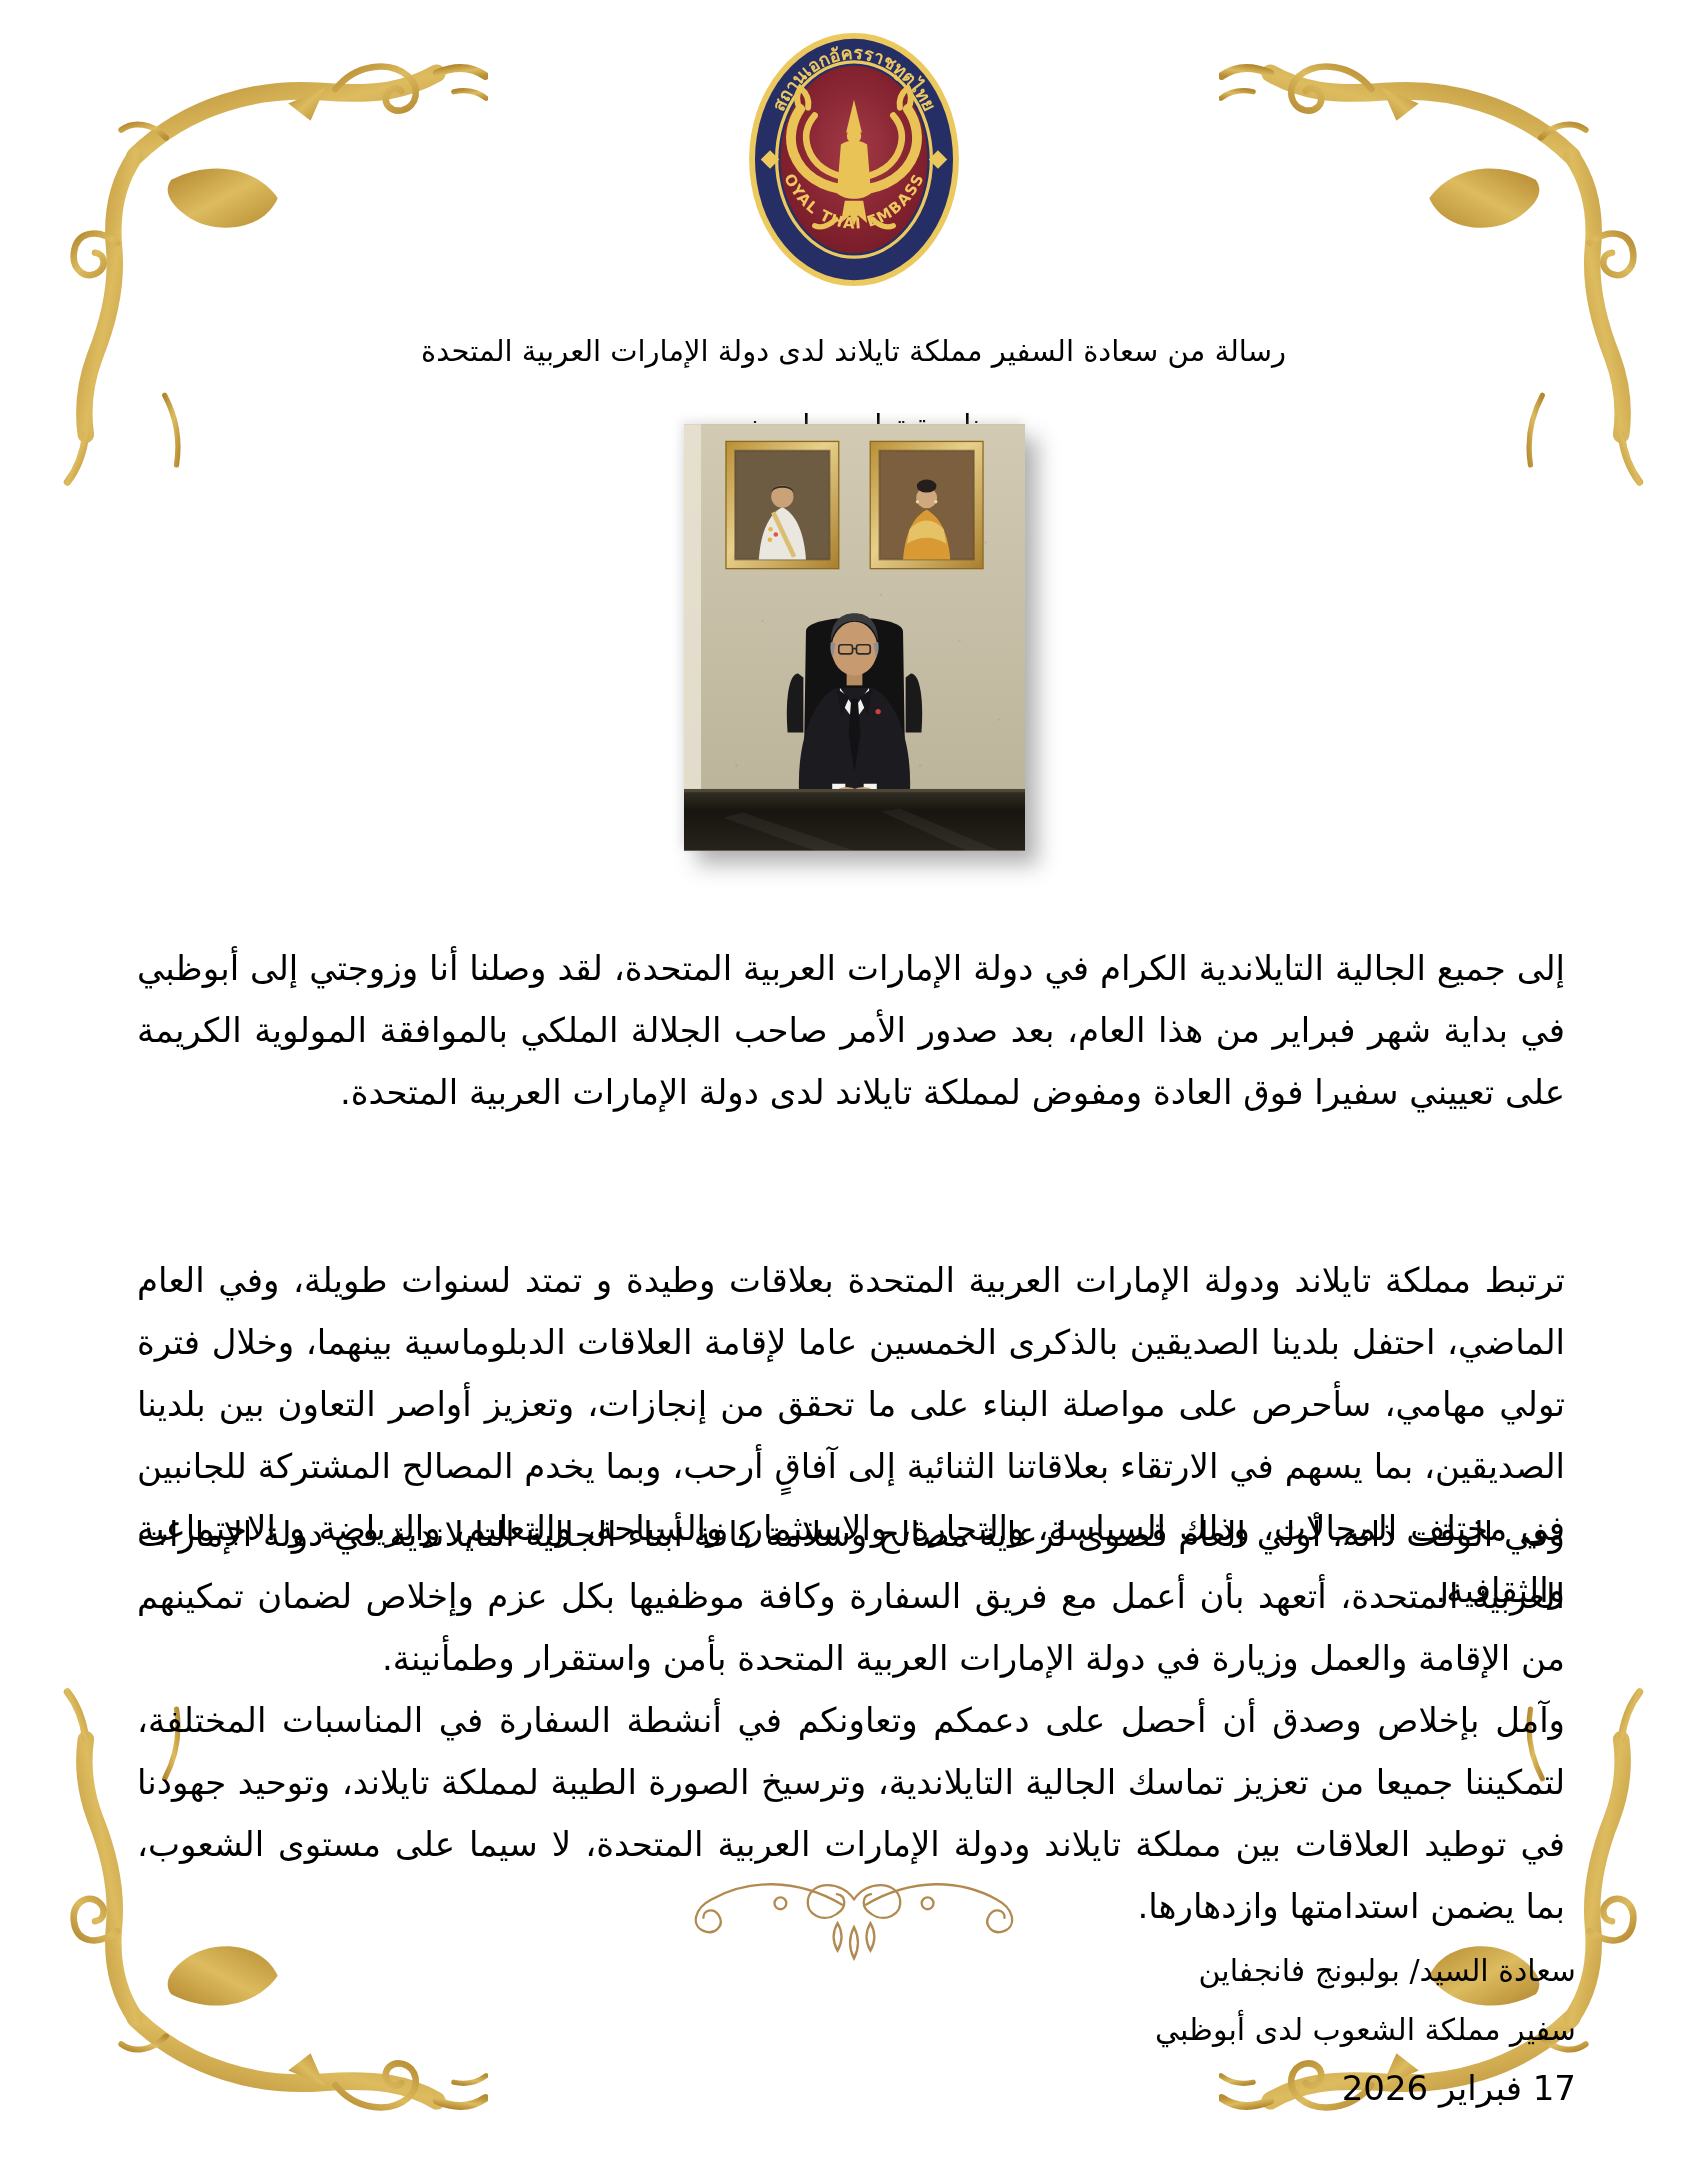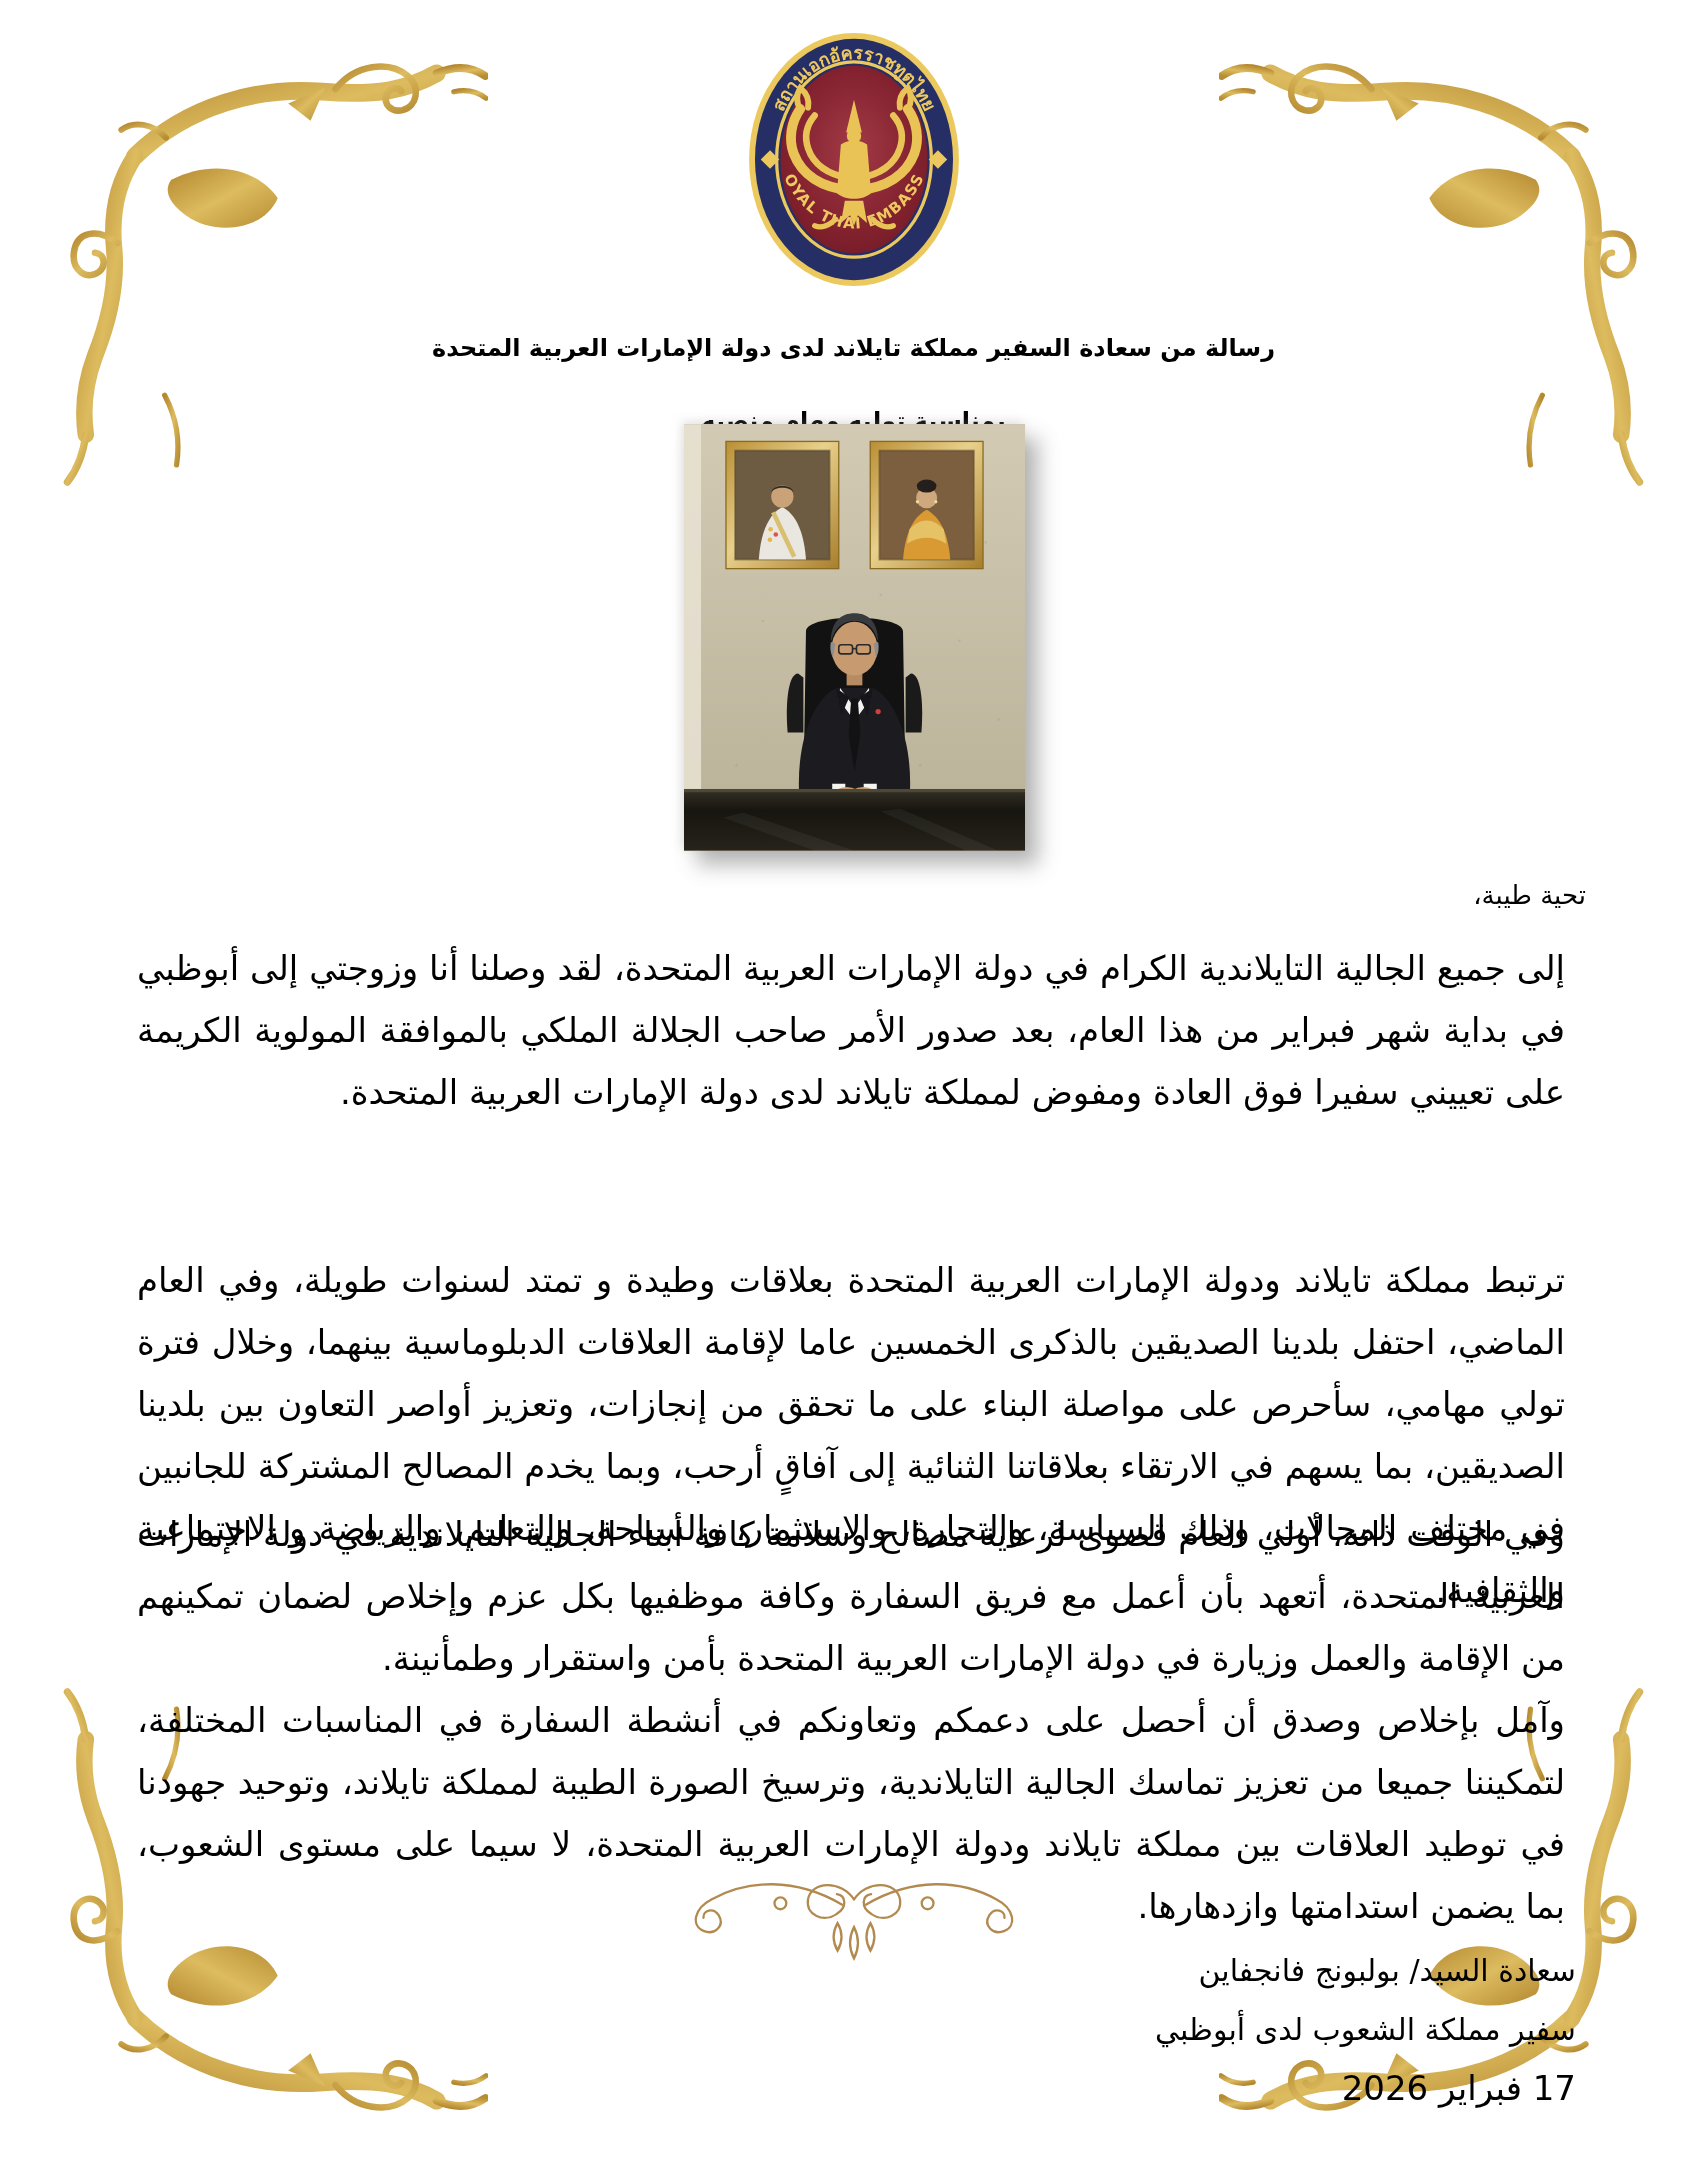--- a/index.html
+++ b/index.html
@@ -11,21 +11,21 @@
   .corner.tl{left:27.6px;top:26px;}
   .corner.tr{right:27.6px;top:26px;transform:scaleX(-1);}
   .corner.bl{left:27.6px;bottom:23.6px;transform:scaleY(-1);}
   .corner.br{right:27.6px;bottom:23.6px;transform:scale(-1,-1);}
 
   
   .seal{position:absolute;left:745px;top:29px;width:218px;height:261px;}
 
   
   .title{position:absolute;left:131px;right:131px;text-align:center;direction:rtl;
-         font-weight:bold;font-size:24px;line-height:51px;letter-spacing:0;}
+         font-weight:normal;font-size:29px;line-height:51px;letter-spacing:0;}
   .title1{top:307px;}
   .title2{top:376px;}
 
   
   .photo{position:absolute;left:684px;top:424px;width:341px;height:427px;
          box-shadow:13px 14.4px 19.7px rgba(90,90,90,0.45), -2.6px -2.6px 9.2px rgba(160,160,160,0.25);
          background:#c9c0a9;}
   .photo svg{display:block;}
 
   
@@ -216,21 +216,20 @@
         <ellipse cx="273" cy="566" rx="21" ry="13" fill="#c89a6f"></ellipse>
       </g>
 
       <rect x="0" y="556" width="520" height="94" fill="url(#deskGrad)"></rect>
       <rect x="0" y="556" width="520" height="5" fill="#5a5340" opacity="0.7"></rect>
       <path d="M60,600 L200,650 L260,650 L90,592 Z" fill="#ffffff" opacity="0.05"></path>
       <path d="M300,590 L430,650 L480,650 L330,586 Z" fill="#ffffff" opacity="0.05"></path>
     </svg>
   </div>
 
-  <p class="greeting">تحية طيبة،</p>
   <p class="bodytext p1">إلى جميع الجالية التايلاندية الكرام في دولة الإمارات العربية المتحدة، لقد وصلنا أنا وزوجتي إلى أبوظبي في بداية شهر فبراير من هذا العام، بعد صدور الأمر صاحب الجلالة الملكي بالموافقة المولوية الكريمة على تعييني سفيرا فوق العادة ومفوض لمملكة تايلاند لدى دولة الإمارات العربية المتحدة.</p>
   <p class="bodytext p3">ترتبط مملكة تايلاند ودولة الإمارات العربية المتحدة بعلاقات وطيدة و تمتد لسنوات طويلة، وفي العام الماضي، احتفل بلدينا الصديقين بالذكرى الخمسين عاما لإقامة العلاقات الدبلوماسية بينهما، وخلال فترة تولي مهامي، سأحرص على مواصلة البناء على ما تحقق من إنجازات، وتعزيز أواصر التعاون بين بلدينا الصديقين، بما يسهم في الارتقاء بعلاقاتنا الثنائية إلى آفاقٍ أرحب، وبما يخدم المصالح المشتركة للجانبين في مختلف المجالات، وذلك السياسة، والتجارة، والاستثمار، والسياحة، والتعليم، والرياضة و الاجتماعية والثقافية.</p>
   <p class="bodytext p4">وفي الوقت ذاته، أولي العام قصوى لرعاية مصالح وسلامة كافة أبناء الجالية التايلاندية في دولة الإمارات العربية المتحدة، أتعهد بأن أعمل مع فريق السفارة وكافة موظفيها بكل عزم وإخلاص لضمان تمكينهم من الإقامة والعمل وزيارة في دولة الإمارات العربية المتحدة بأمن واستقرار وطمأنينة.</p>
   <p class="bodytext p5">وآمل بإخلاص وصدق أن أحصل على دعمكم وتعاونكم في أنشطة السفارة في المناسبات المختلفة، لتمكيننا جميعا من تعزيز تماسك الجالية التايلاندية، وترسيخ الصورة الطيبة لمملكة تايلاند، وتوحيد جهودنا في توطيد العلاقات بين مملكة تايلاند ودولة الإمارات العربية المتحدة، لا سيما على مستوى الشعوب، بما يضمن استدامتها وازدهارها.</p>
 
   <svg class="divider" viewBox="0 0 560 150">
     <g fill="none" stroke="#b28a50" stroke-width="3.5" stroke-linecap="round">
       <path d="M280,52 C260,22 215,24 210,52 C206,76 234,88 254,74 C270,64 268,46 254,44"></path>
       <path d="M280,52 C300,22 345,24 350,52 C354,76 326,88 306,74 C290,64 292,46 306,44"></path>
       <path d="M262,60 C190,18 118,22 63,52 C36,66 32,92 51,100 C68,107 84,92 74,76 C66,64 50,68 51,80"></path>

